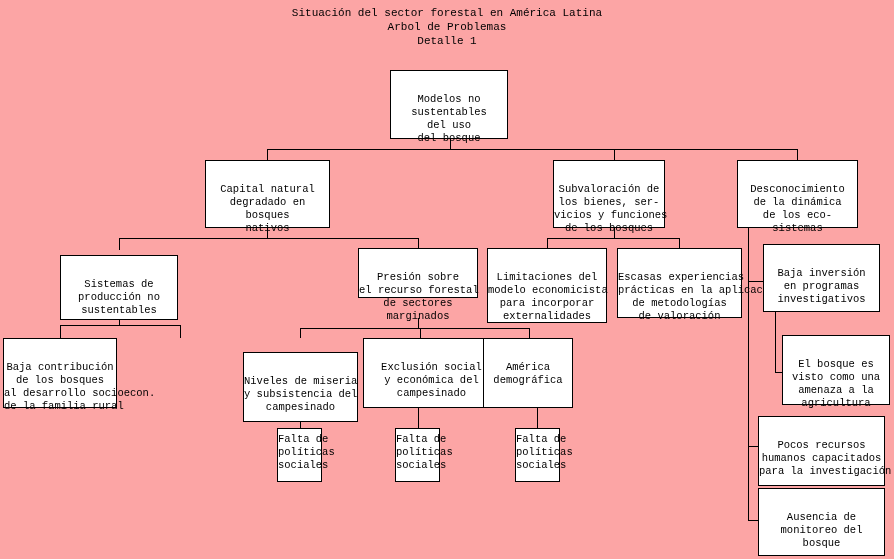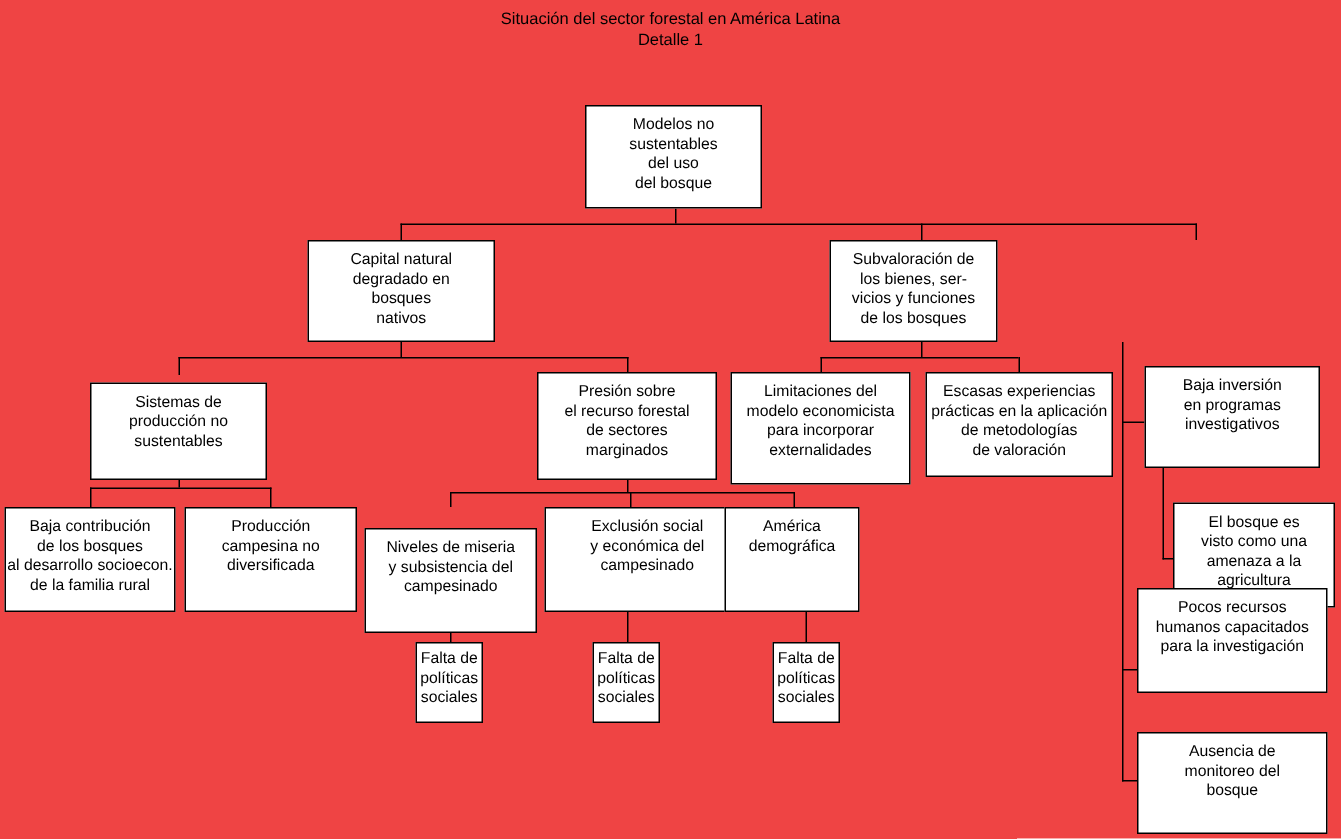--- a/index.html
+++ b/index.html
@@ -1,58 +1,59 @@
 <!DOCTYPE html>
 <html><head>
 <meta charset="utf-8">
 <style>
   html, body { margin: 0; padding: 0; background: #ffffff; }
   .canvas {
     position: relative;
     width: 894px;
     height: 559px;
-    background: #ef4444;
-    font-family: Liberation Sans, sans-serif;
+    background: #fca5a5;
+    font-family: Liberation Mono, monospace;
     color: #000000;
     overflow: hidden;
   }
   .title {
     position: absolute;
     top: 6px;
     left: 0;
     width: 100%;
     text-align: center;
     font-size: 11px;
     line-height: 14px;
   }
   .node {
     position: absolute;
     box-sizing: border-box;
     border: 1px solid #000000;
     background: #ffffff;
     text-align: center;
     font-size: 10.5px;
     line-height: 13px;
-    padding-top: 6px;
+    padding-top: 22px;
     white-space: pre;
   }
   .line {
     position: absolute;
     background: #000000;
   }
   .vline { width: 1px; }
   .hline { height: 1px; }
 </style>
 </head>
 <body>
 
 <div class="canvas">
 
   <div class="title">
     <div>Situación del sector forestal en América Latina</div>
+    <div>Arbol de Problemas</div>
     <div>Detalle 1</div>
   </div>
 
   <div class="line vline" style="left:450px;top:139px;height:10px"></div>
   <div class="line hline" style="left:267px;top:149px;width:531px"></div>
   <div class="line vline" style="left:267px;top:149px;height:11px"></div>
   <div class="line vline" style="left:614px;top:149px;height:11px"></div>
   <div class="line vline" style="left:797px;top:149px;height:11px"></div>
 
   <div class="line vline" style="left:267px;top:228px;height:10px"></div>
@@ -93,47 +94,48 @@
 del bosque</div>
 
   <div class="node" style="left:205px;top:160px;width:125px;height:68px">Capital natural
 degradado en
 bosques
 nativos</div>
   <div class="node" style="left:553px;top:160px;width:112px;height:68px">Subvaloración de
 los bienes, ser-
 vicios y funciones
 de los bosques</div>
+  <div class="node" style="left:737px;top:160px;width:121px;height:68px">Desconocimiento
+de la dinámica
+de los eco-
+sistemas</div>
 
   <div class="node" style="left:60px;top:255px;width:118px;height:65px">Sistemas de
 producción no
 sustentables</div>
-  <div class="node" style="left:358px;top:248px;width:120px;height:72px">Presión sobre
+  <div class="node" style="left:358px;top:248px;width:120px;height:50px">Presión sobre
 el recurso forestal
 de sectores
 marginados</div>
   <div class="node" style="left:487px;top:248px;width:120px;height:75px">Limitaciones del
 modelo economicista
 para incorporar
 externalidades</div>
   <div class="node" style="left:617px;top:248px;width:125px;height:70px">Escasas experiencias
 prácticas en la aplicación
 de metodologías
 de valoración</div>
   <div class="node" style="left:763px;top:244px;width:117px;height:68px">Baja inversión
 en programas
 investigativos</div>
 
   <div class="node" style="left:3px;top:338px;width:114px;height:70px">Baja contribución
 de los bosques
 al desarrollo socioecon.
 de la familia rural</div>
-  <div class="node" style="left:123px;top:338px;width:115px;height:70px">Producción
-campesina no
-diversificada</div>
   <div class="node" style="left:243px;top:352px;width:115px;height:70px">Niveles de miseria
 y subsistencia del
 campesinado</div>
   <div class="node" style="left:363px;top:338px;width:137px;height:70px">Exclusión social
 y económica del
 campesinado</div>
   <div class="node" style="left:483px;top:338px;width:90px;height:70px">América
 demográfica</div>
   <div class="node" style="left:782px;top:335px;width:108px;height:70px">El bosque es
 visto como una
@@ -143,20 +145,20 @@
   <div class="node" style="left:277px;top:428px;width:45px;height:54px;padding-top:4px">Falta de
 políticas
 sociales</div>
   <div class="node" style="left:395px;top:428px;width:45px;height:54px;padding-top:4px">Falta de
 políticas
 sociales</div>
   <div class="node" style="left:515px;top:428px;width:45px;height:54px;padding-top:4px">Falta de
 políticas
 sociales</div>
 
-  <div class="node" style="left:758px;top:392px;width:127px;height:70px">Pocos recursos
+  <div class="node" style="left:758px;top:416px;width:127px;height:70px">Pocos recursos
 humanos capacitados
 para la investigación</div>
   <div class="node" style="left:758px;top:488px;width:127px;height:68px">Ausencia de
 monitoreo del
 bosque</div>
 
 </div>
 
 </body></html>

